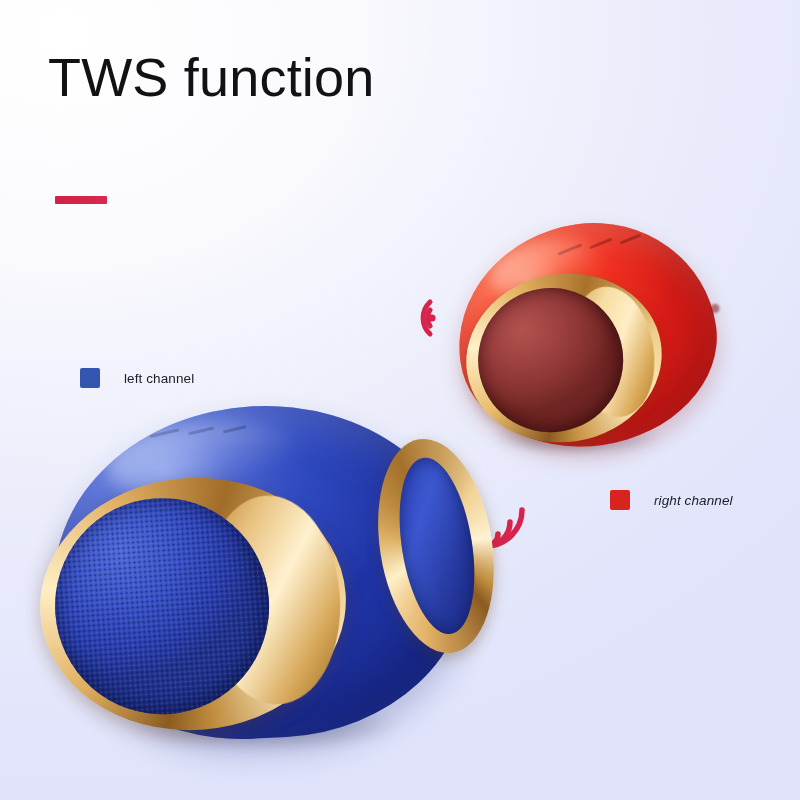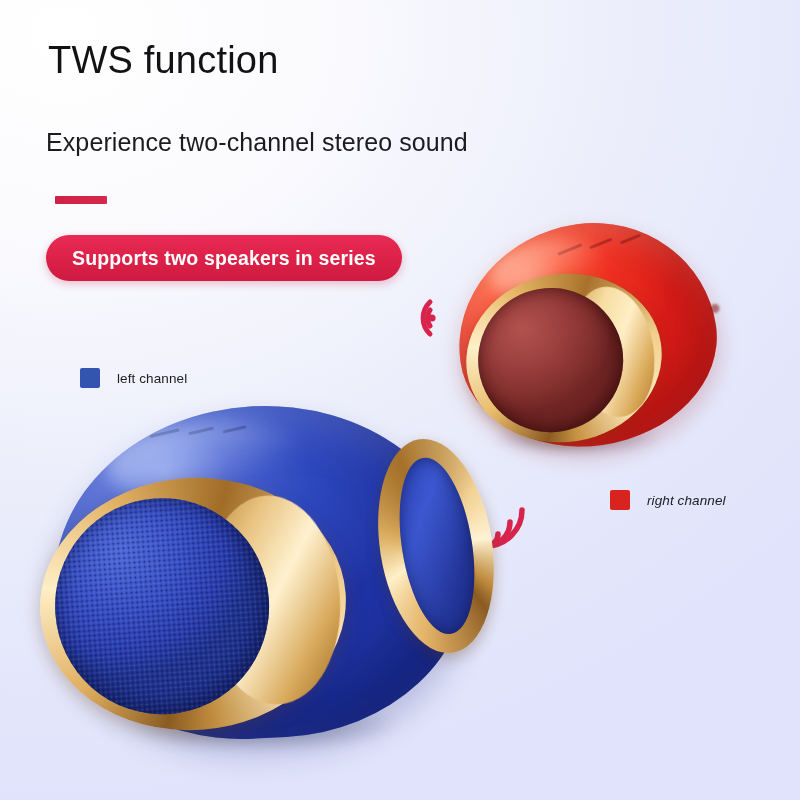--- a/index.html
+++ b/index.html
@@ -14,22 +14,22 @@
   #poster {
     position:relative;
     width:800px; height:800px;
     background:
       radial-gradient(120% 95% at 8% 4%, #ffffff 0%, #fbfbfe 26%, #eceefb 58%, #e0e3fb 100%);
     overflow:hidden;
   }
 
   
   .title {
-    position:absolute; left:48px; top:40px;
-    font-size:38px; font-weight:400; letter-spacing:.2px;
+    position:absolute; left:48px; top:48px;
+    font-size:54px; font-weight:400; letter-spacing:.2px;
     color:#121214; line-height:1.1; white-space:nowrap;
   }
   .subtitle {
     position:absolute; left:46px; top:127px;
     font-size:25px; font-weight:400; letter-spacing:.1px;
     color:#1b1b20; line-height:1.2; white-space:nowrap;
   }
   .accent-dash {
     position:absolute; left:55px; top:196px;
     width:52px; height:8px; border-radius:1px;
@@ -42,21 +42,21 @@
     border-radius:25px;
     background:linear-gradient(180deg,#e82a54 0%,#dd2148 52%,#ce1b41 100%);
     box-shadow:0 3px 9px rgba(190,20,60,.25);
   }
   .pill-text {
     color:#ffffff; font-size:19.5px; font-weight:600;
     letter-spacing:.15px; white-space:nowrap;
   }
 
   
-  .legend { position:absolute; display:flex; align-items:center; gap:17px; }
+  .legend { position:absolute; display:flex; align-items:center; gap:24px; }
   .legend-swatch { width:20px; height:20px; border-radius:2px; flex:none; }
   .legend-label { font-size:13.5px; color:#202027; letter-spacing:.1px; white-space:nowrap; }
   #legend-left  { left:80px;  top:368px; }
   #legend-right { left:610px; top:490px;font-style:italic; }
 
   
   .wave { position:absolute; }
   #wave-red-upper { left:392px; top:292px; width:52px; height:52px; transform:rotate(180deg); }
   #wave-red-lower { left:474px; top:498px; width:56px; height:56px; transform:rotate(0deg); }
 
@@ -203,27 +203,23 @@
     box-shadow:inset 0 0 16px rgba(10,18,70,.6);
   }
 </style>
 </head>
 <body>
 
 <div id="poster">
 
   <div class="title">TWS function</div>
 
-  <div class="subtitle">Experience two-channel stereo sound</div>
 
   <div class="accent-dash"></div>
 
-  <div class="pill">
-    <span class="pill-text">Supports two speakers in series</span>
-  </div>
 
   <div class="legend" id="legend-left">
     <span class="legend-swatch" style="background:#3355b0;"></span>
     <span class="legend-label">left channel</span>
   </div>
 
   <div class="legend" id="legend-right">
     <span class="legend-swatch" style="background:#d8241f;"></span>
     <span class="legend-label">right channel</span>
   </div>

